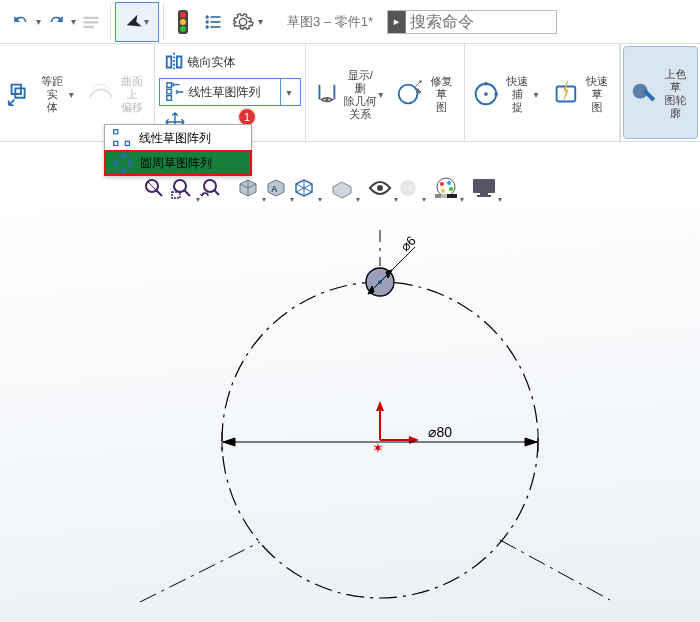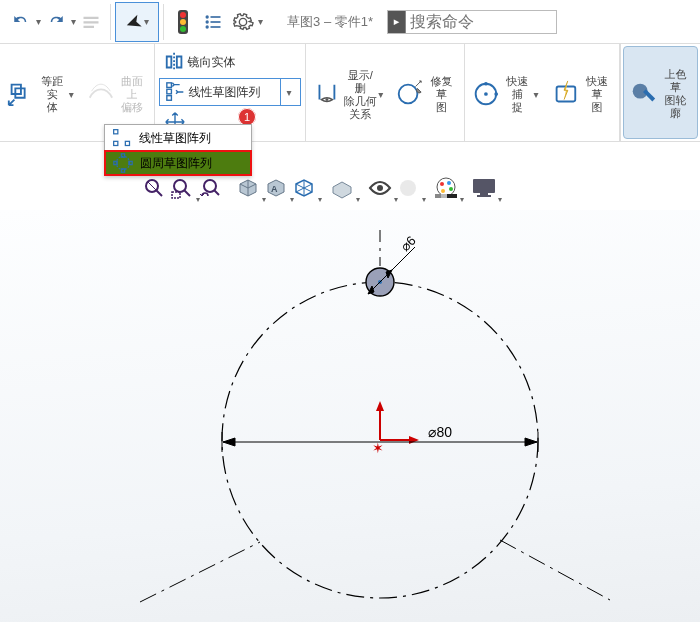--- a/index.html
+++ b/index.html
@@ -67,21 +67,21 @@
   .rib-row .iconslot { width:24px; height:24px; display:flex; align-items:center; justify-content:center; }
   .rib-row .chevbox { width:16px; height:26px; border-left:1px solid #4a90d9; display:flex; align-items:center; justify-content:center; margin-left:auto; }
 
   
   .dropdown {
     position:absolute; left:104px; top:124px; 
     width:148px; background:#fff; border:1px solid #aaa; box-shadow:0 2px 4px rgba(0,0,0,.2);
     z-index:5;
   }
   .dd-item { display:flex; align-items:center; gap:6px; height:26px; padding:0 6px; font-size:12px; }
-  .dd-item.sel { border:2px solid #e11; background:#4d7c0f; margin:-1px; }
+  .dd-item.sel { border:2px solid #e11; background:#15803d; margin:-1px; }
   .dd-item .iconslot { width:22px; height:22px; display:flex; align-items:center; justify-content:center; }
 
   .badge {
     position:absolute; width:18px; height:18px; border-radius:50%; background:#d33; color:#fff;
     font-size:11px; display:flex; align-items:center; justify-content:center;
     box-shadow:0 0 0 1px #fff inset;
   }
   #badge1 { left:238px; top:108px; }
   #badge2 { left:218px; top:158px; }
 

